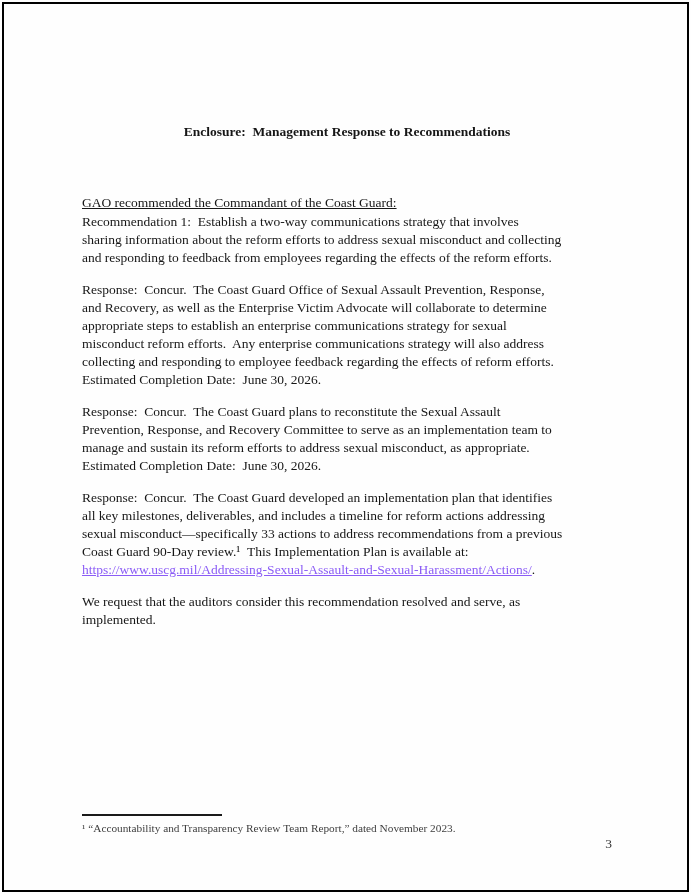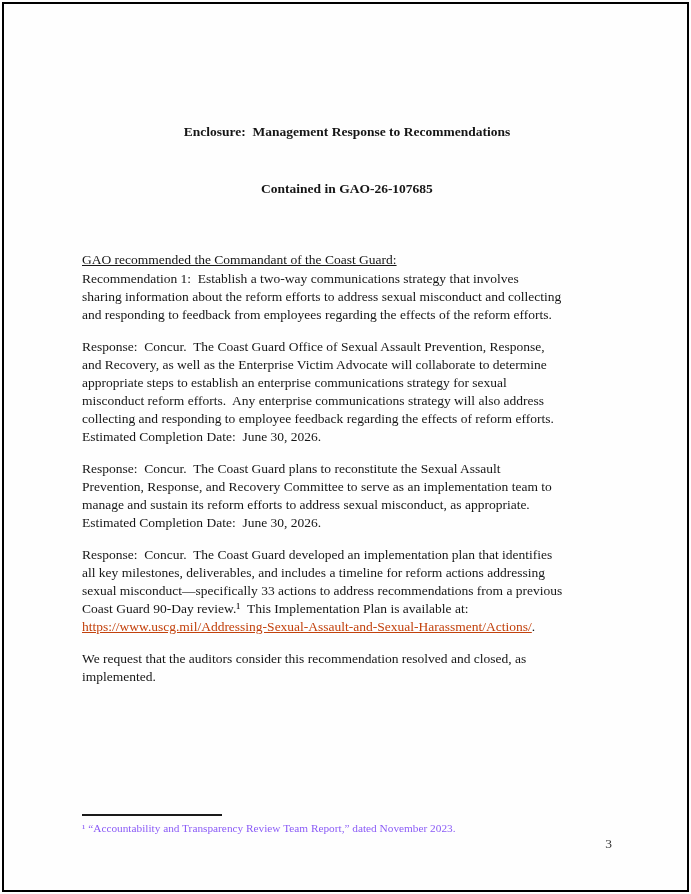--- a/index.html
+++ b/index.html
@@ -39,30 +39,30 @@
     text-decoration: underline;
     margin-bottom: 1px;
     white-space: pre-wrap;
   }
   .para {
     margin-bottom: 14px;
     white-space: pre-wrap;
   }
   .b { font-weight: normal; }
   .link {
-    color: #c2410c;
+    color: #8b5cf6;
     text-decoration: underline;
     cursor: pointer;
   }
   .footnote-area {
     position: absolute;
     left: 82px;
     top: 814px;
     width: 530px;
-    color: #8b5cf6;
+    color: #404040;
   }
   .fn-rule {
     width: 140px;
     height: 0;
     border-top: 2px solid #1a1a1a;
     margin-bottom: 5px;
   }
   .fn-text {
     font-size: 11.3px;
     line-height: 14px;
@@ -80,21 +80,20 @@
 </style>
 </head>
 <body>
 
 <div class="page">
   <div class="frame"></div>
 
   <div class="content">
     <div class="doc-title">
       <div>Enclosure:  Management Response to Recommendations</div>
-      <div>Contained in GAO-26-107685</div>
     </div>
 
     <p class="intro">GAO recommended the Commandant of the Coast Guard:</p>
 
     <p class="para"><span class="b">Recommendation 1:</span><span>  Establish a two-way communications strategy that involves
 sharing information about the reform efforts to address sexual misconduct and collecting
 and responding to feedback from employees regarding the effects of the reform efforts.</span></p>
 
     <p class="para"><span class="b">Response:</span><span>  Concur.  The Coast Guard Office of Sexual Assault Prevention, Response,
 and Recovery, as well as the Enterprise Victim Advocate will collaborate to determine
@@ -109,21 +108,21 @@
 manage and sustain its reform efforts to address sexual misconduct, as appropriate.
 Estimated Completion Date:  June 30, 2026.</span></p>
 
 
     <p class="para"><span class="b">Response:</span><span>  Concur.  The Coast Guard developed an implementation plan that identifies
 all key milestones, deliverables, and includes a timeline for reform actions addressing
 sexual misconduct—specifically 33 actions to address recommendations from a previous
 Coast Guard 90-Day review.¹  This Implementation Plan is available at:
 </span><a class="link">https://www.uscg.mil/Addressing-Sexual-Assault-and-Sexual-Harassment/Actions/</a><span>.</span></p>
 
-    <p class="para">We request that the auditors consider this recommendation resolved and closed, as
+    <p class="para">We request that the auditors consider this recommendation resolved and serve, as
 implemented.</p>
   </div>
 
   <div class="footnote-area">
     <div class="fn-rule"></div>
     <div class="fn-text">¹ “Accountability and Transparency Review Team Report,” dated November 2023.</div>
   </div>
 
   <div class="page-number">3</div>
 </div>

